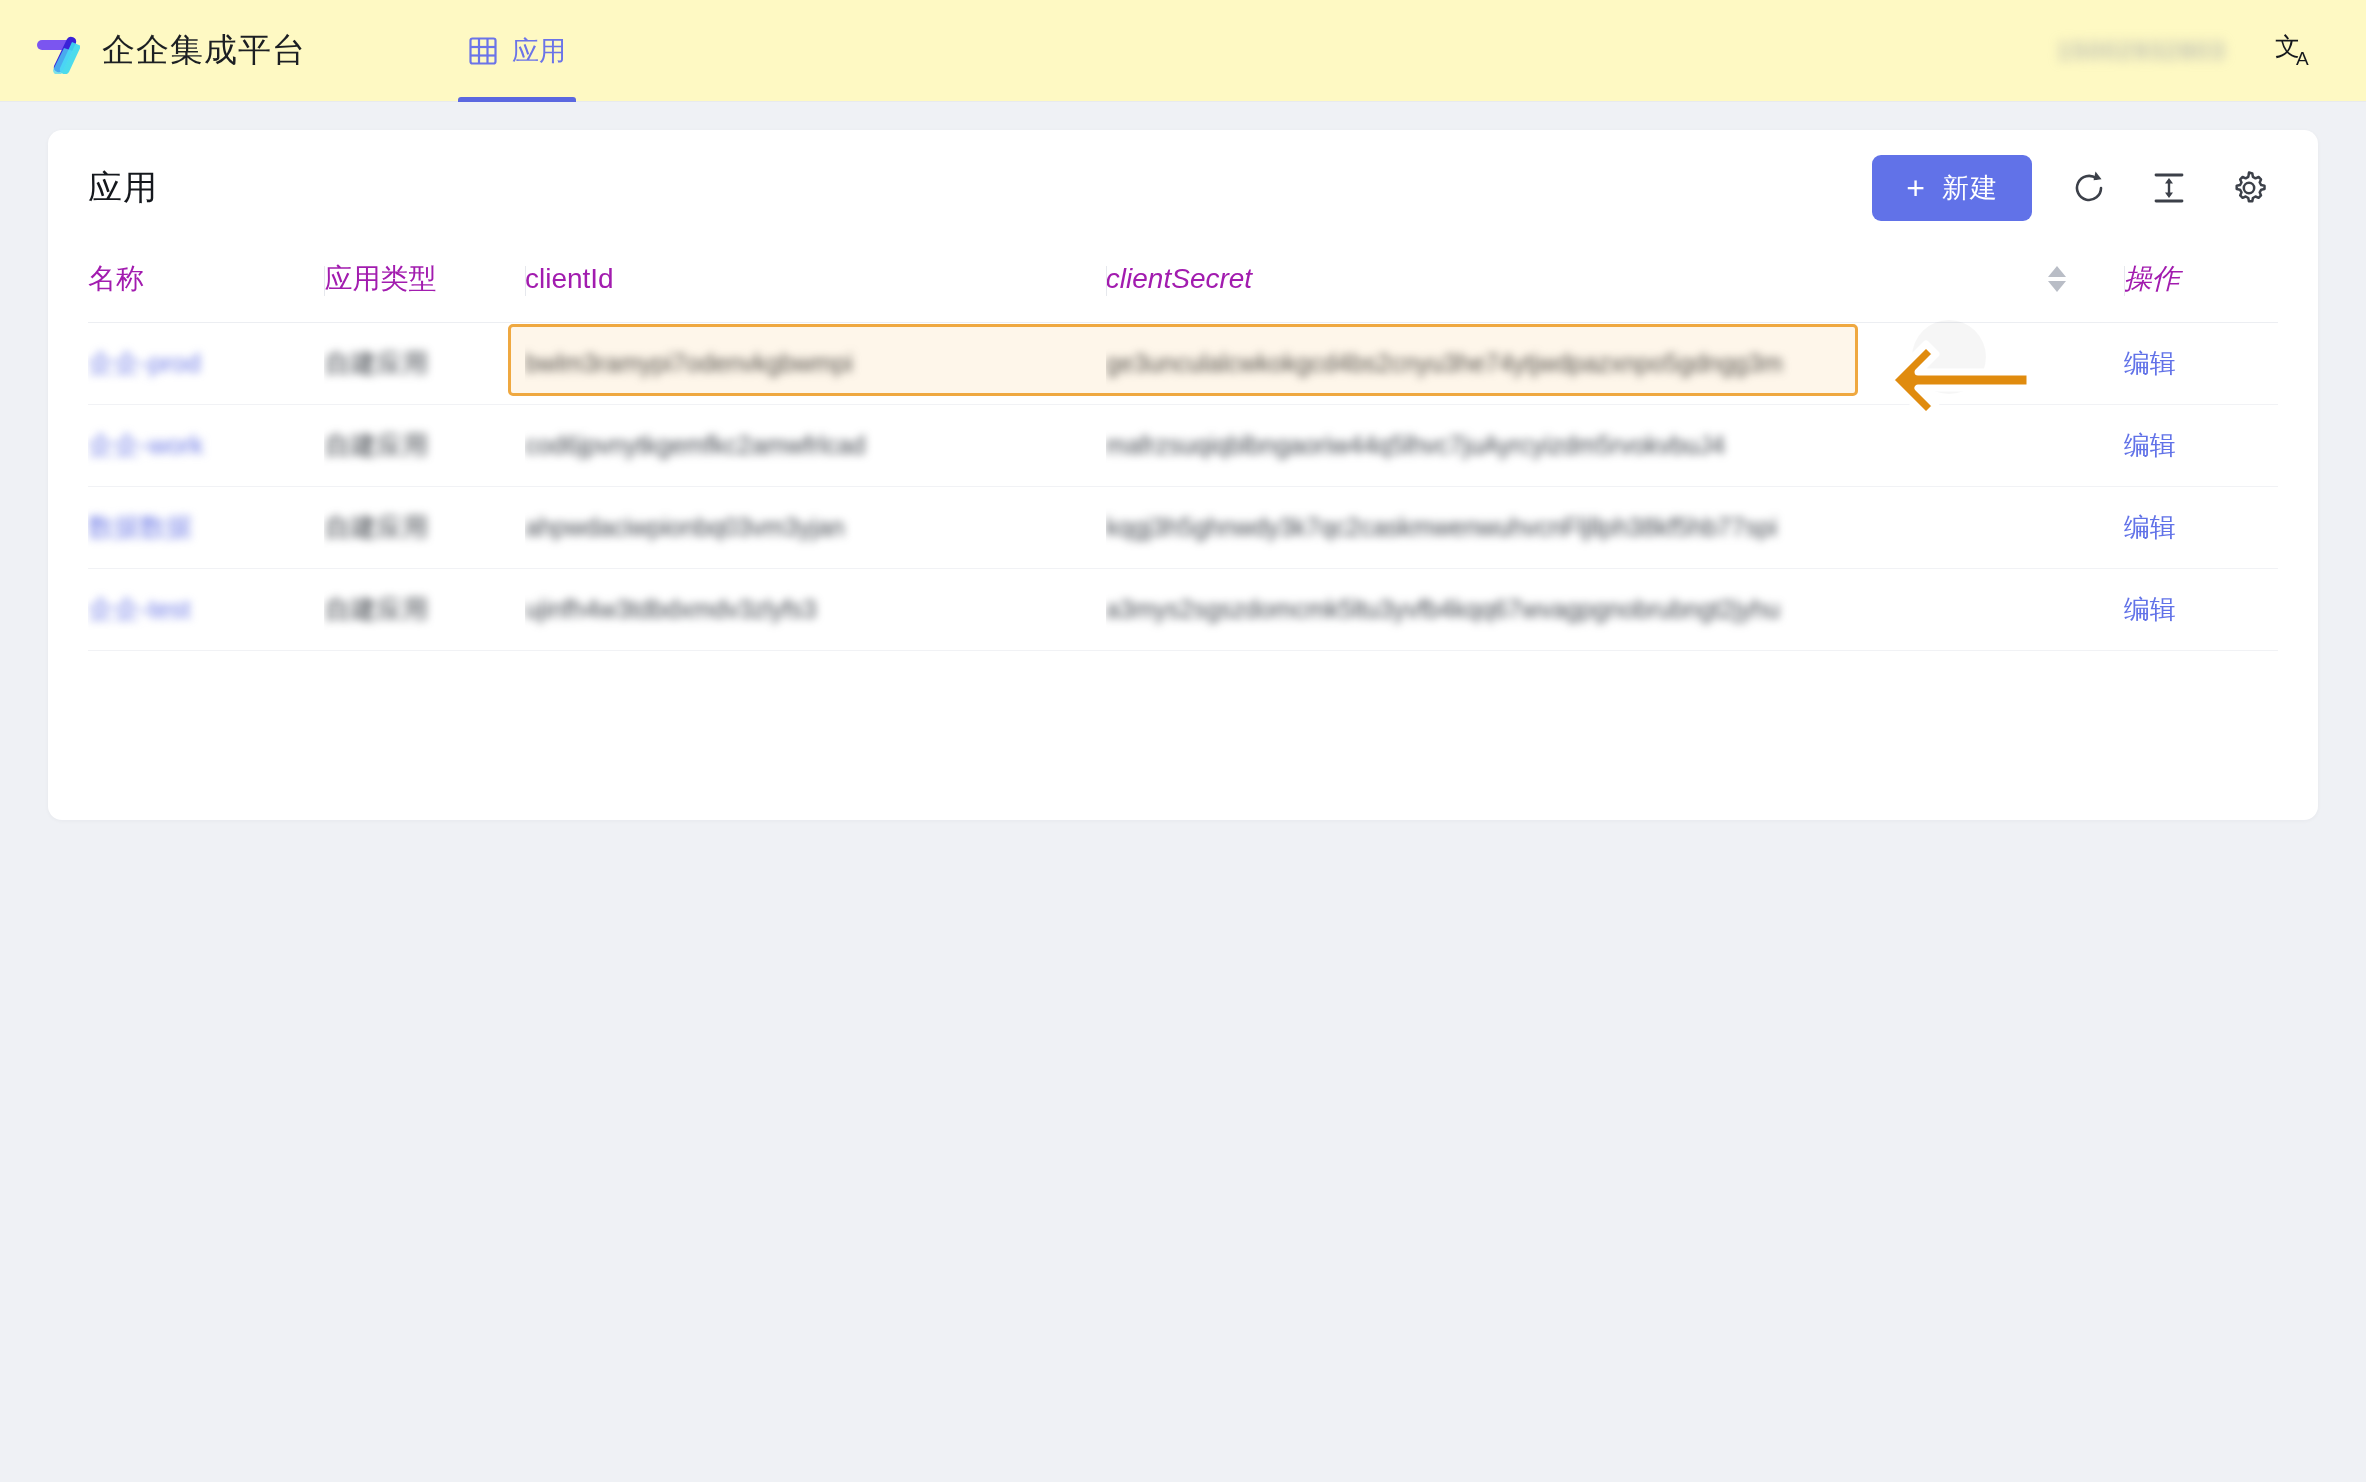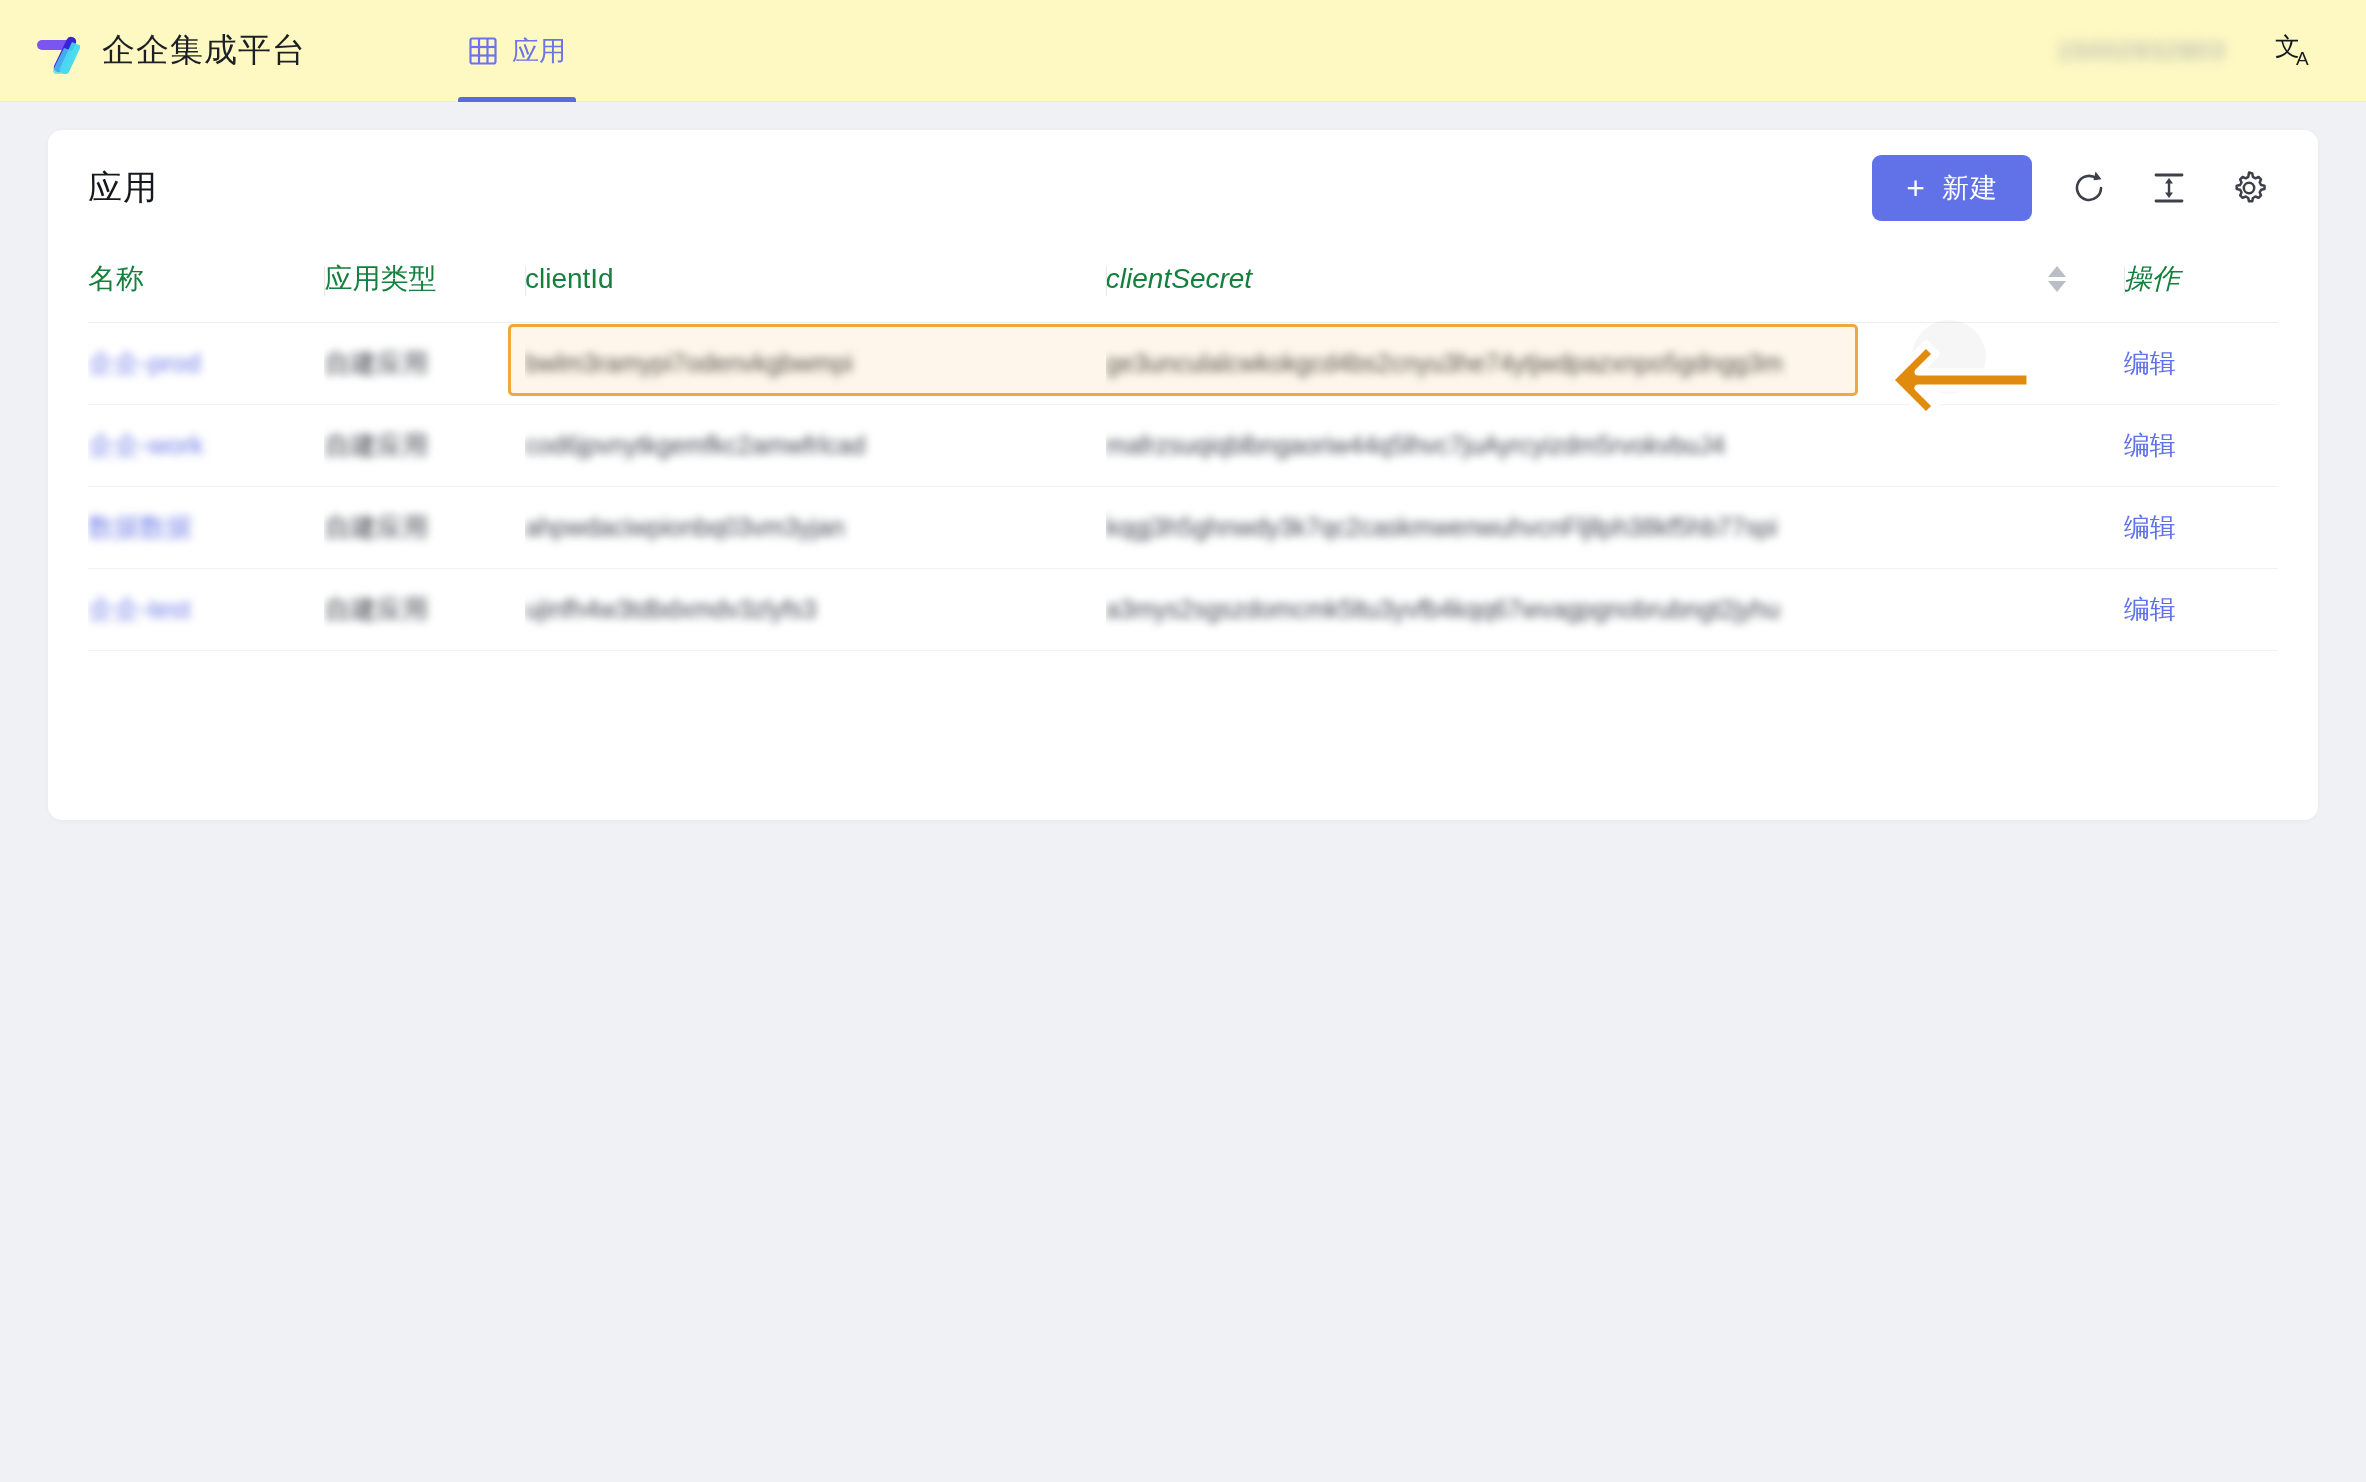--- a/index.html
+++ b/index.html
@@ -165,21 +165,21 @@
   }
   table.appl-table {
     width: 100%;
     border-collapse: collapse;
     table-layout: fixed;
   }
   table.appl-table thead th {
     text-align: left;
     font-size: 28px;
     font-weight: normal;
-    color: #15803d;
+    color: #a21caf;
     padding: 14px 0 24px 0;
     border-bottom: 1px solid #eceef2;
     position: relative;
     white-space: nowrap;
   }
   th.c-name    { width: 230px; padding-left: 10px; }
   th.c-type    { width: 195px; padding-left: 24px; }
   th.c-cid     { width: 565px; padding-left: 24px; }
   th.c-secret  { width: 860px; padding-left: 24px; font-style: italic; }
   th.c-sort    { width: 130px; }

